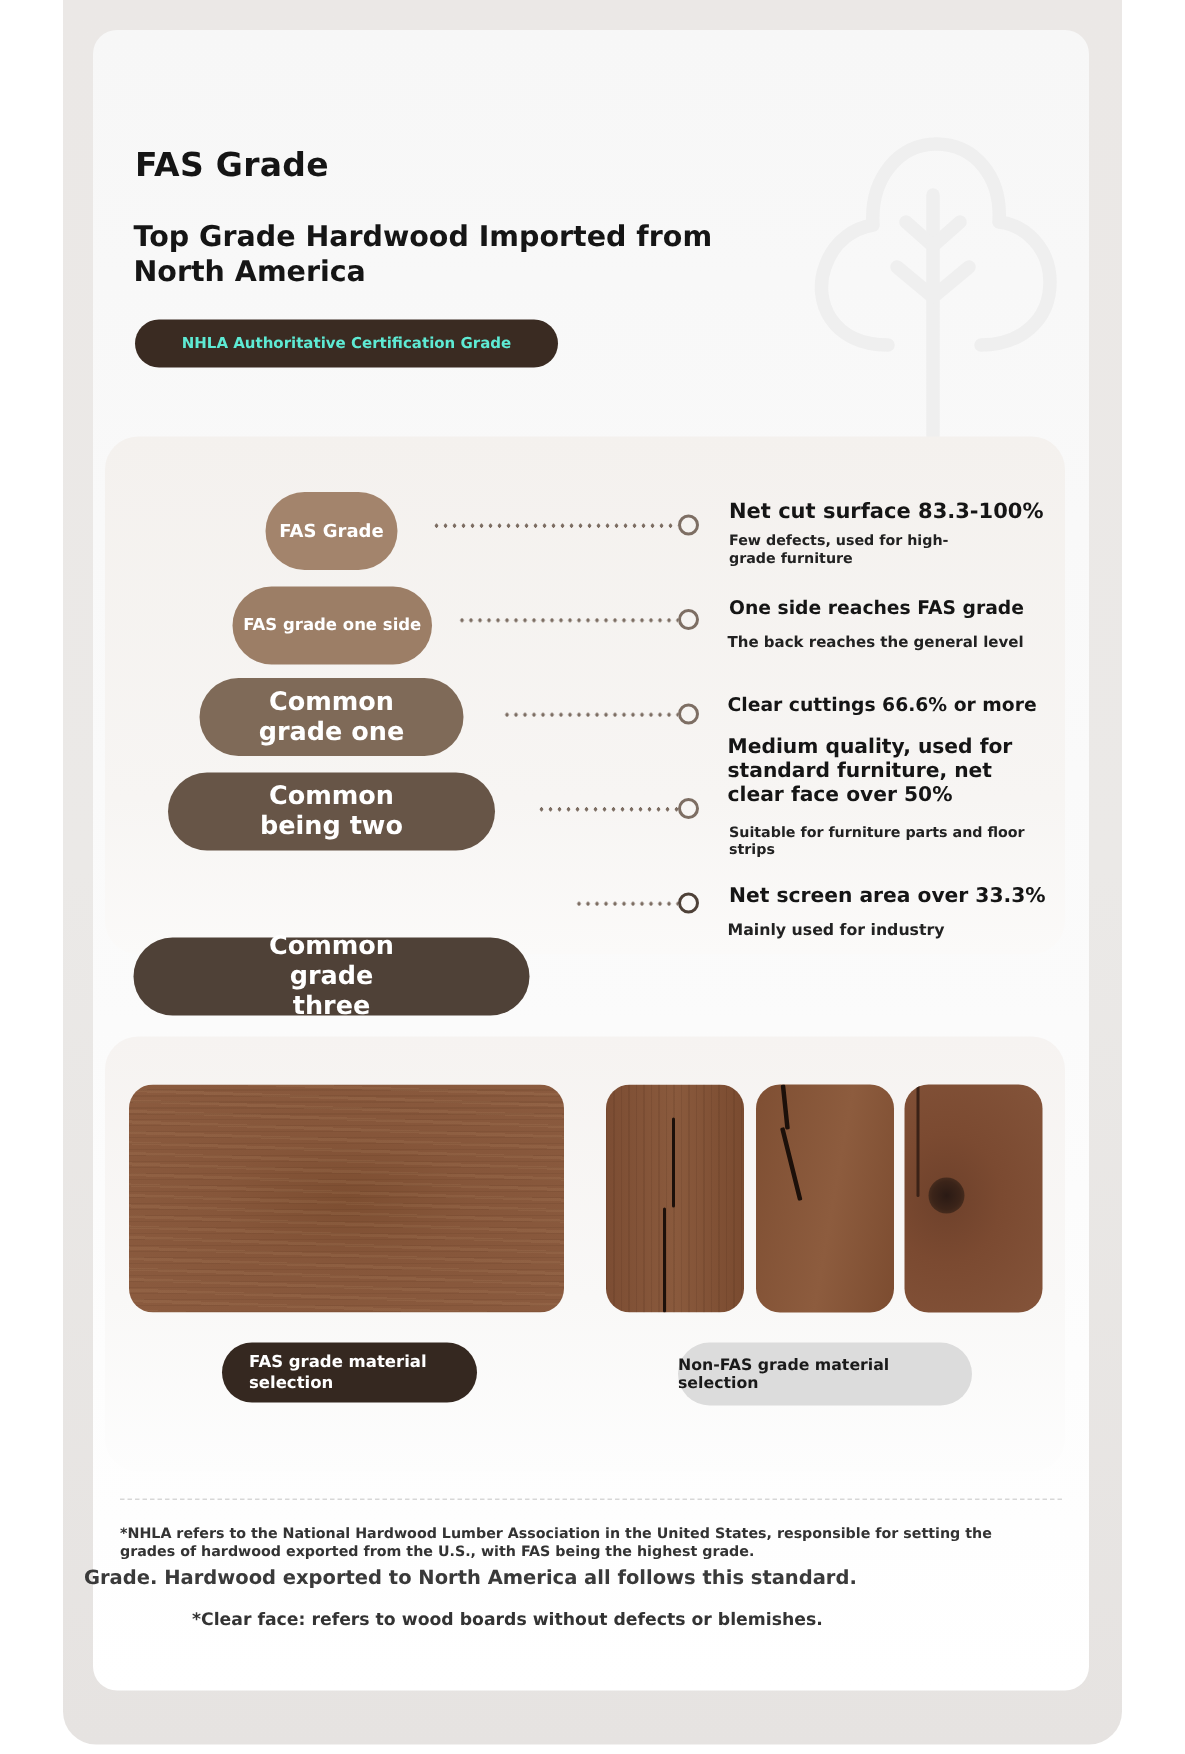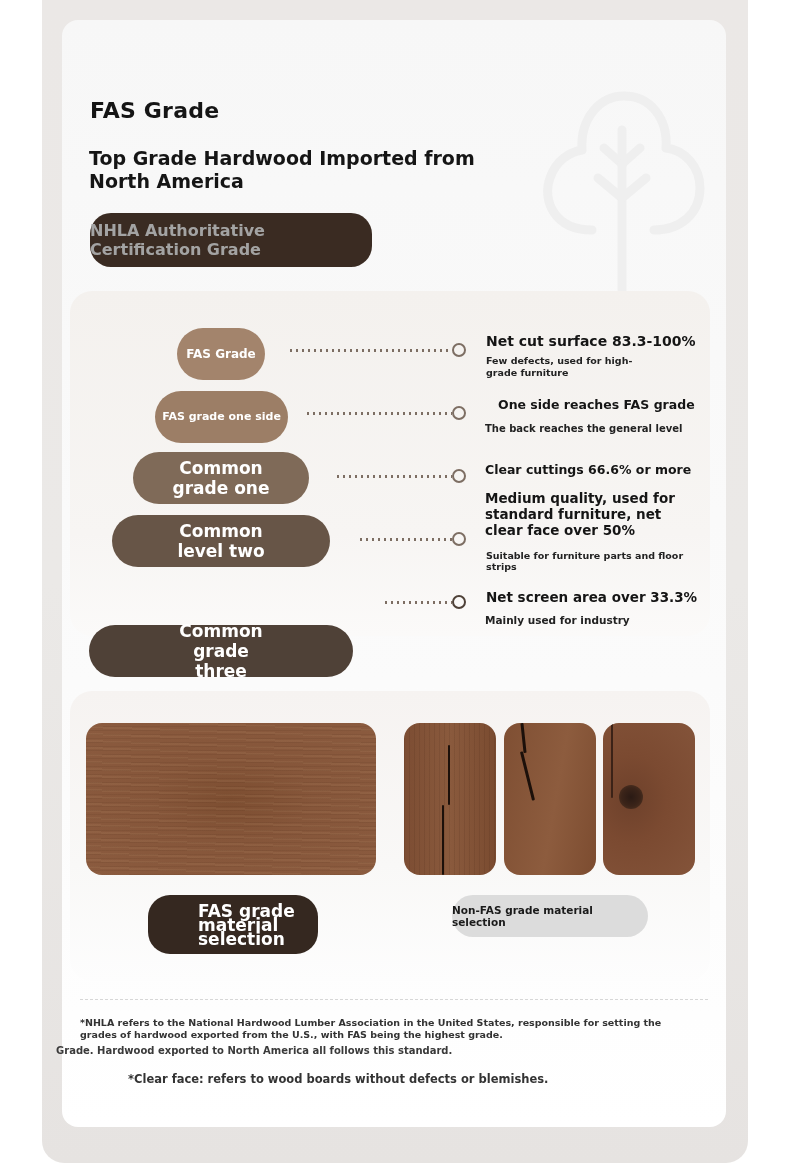--- a/index.html
+++ b/index.html
@@ -21,23 +21,23 @@
 
   .title {
     position: absolute; left: 28px; top: 78px;
     font-size: 22px; font-weight: bold; color: #151515; letter-spacing: 0.2px;
   }
   .subtitle {
     position: absolute; left: 27px; top: 127px; width: 420px;
     font-size: 19px; font-weight: bold; color: #151515; line-height: 23px;
   }
   .cert-badge {
-    position: absolute; left: 28px; top: 193px; width: 282px; height: 54px;
-    background: #3a2b22; color: #a3a3a3; border-radius: 21px;
-    font-size: 16px; font-weight: bold; display: flex; align-items: center; justify-content: center;
+    position: absolute; left: 28px; top: 193px; width: 282px; height: 32px;
+    background: #3a2b22; color: #5eead4; border-radius: 21px;
+    font-size: 10px; font-weight: bold; display: flex; align-items: center; justify-content: center;
   }
 
   .grade-panel {
     position: absolute; left: 8px; top: 271px; width: 640px; height: 345px;
     background: linear-gradient(180deg, #f4f1ee 0%, #f7f5f3 70%, #fbfaf9 100%);
     border-radius: 22px;
   }
   .pill {
     position: absolute; color: #ffffff; font-weight: bold; text-align: center;
     display: flex; align-items: center; justify-content: center; line-height: 20px;
@@ -78,39 +78,39 @@
       linear-gradient(90deg, #7c4d33 0%, #8a5a3d 50%, #7a4b30 100%);
   }
   .crack { position: absolute; background: #1c100a; border-radius: 1px; }
   .knot { position: absolute; border-radius: 50%; background: radial-gradient(circle, #2a1a14 0%, #3b2419 55%, #5b3925 100%); }
 
   .sel-btn {
     position: absolute; border-radius: 22px; font-weight: bold;
     display: flex; align-items: center;
   }
   .sel-btn.fas {
-    left: 78px; top: 204px; width: 170px; height: 59px; background: #352820; color: #fff;
-    font-size: 17px; line-height: 14px; padding-left: 18px; justify-content: flex-end;
+    left: 78px; top: 204px; width: 170px; height: 40px; background: #352820; color: #fff;
+    font-size: 11px; line-height: 14px; padding-left: 18px;
   }
   .sel-btn.nonfas {
     left: 382px; top: 204px; width: 196px; height: 42px; background: #dcdcdc; color: #1a1a1a;
     font-size: 10.5px; justify-content: center;
   }
 
   .dash-divider {
     position: absolute; left: 18px; top: 979px; width: 628px; height: 0;
     border-top: 1px dashed #d7d7d7;
   }
   .note1 {
     position: absolute; left: 18px; top: 997px; width: 610px;
     font-size: 9.5px; line-height: 12px; color: #333; font-weight: bold;
   }
   .note-cont {
     position: absolute; left: 56px; top: 1045px;
-    font-size: 10px; color: #3a3a3a; font-weight: bold;
+    font-size: 13px; color: #3a3a3a; font-weight: bold;
   }
   .note2 {
     position: absolute; left: 18px; top: 1052px;
     font-size: 11.5px; color: #333; font-weight: bold; margin-left: 48px;
   }
 </style>
 </head>
 <body>
 
 <div class="outer-frame"></div>
@@ -138,32 +138,32 @@
     <div class="dots" style="left:218px; top:58px; width:164px;"></div>
     <div class="ring" style="left:382px; top:52px;"></div>
     <div class="desc-title" style="left:416px; top:42px; font-size:14px;">Net cut surface 83.3-100%</div>
     <div class="desc-sub" style="left:416px; top:64px; width:150px; font-size:9.5px; line-height:12px;">Few defects, used for high-grade furniture</div>
 
     <div class="pill" style="left:85px; top:100px; width:133px; height:52px; background:#9c7e66; font-size:11px;justify-content:center;">
       <span>FAS grade one side</span>
     </div>
     <div class="dots" style="left:235px; top:121px; width:147px;"></div>
     <div class="ring" style="left:382px; top:115px;"></div>
-    <div class="desc-title" style="left:416px; top:106px; font-size:12.5px;margin-left:12px;">One side reaches FAS grade</div>
+    <div class="desc-title" style="left:416px; top:106px; font-size:12.5px;">One side reaches FAS grade</div>
     <div class="desc-sub" style="left:415px; top:132px; font-size:10px;">The back reaches the general level</div>
 
     <div class="pill" style="left:63px; top:161px; width:176px; height:52px; background:#7f6a58; font-size:17px; padding:0 30px;">
       <span>Common grade one</span>
     </div>
     <div class="dots" style="left:265px; top:184px; width:117px;"></div>
     <div class="ring" style="left:382px; top:178px;"></div>
     <div class="desc-title" style="left:415px; top:171px; font-size:12.5px;">Clear cuttings 66.6% or more</div>
 
     <div class="pill" style="left:42px; top:224px; width:218px; height:52px; background:#675547; font-size:17px; padding:0 60px;">
-      <span>Common level two</span>
+      <span>Common being two</span>
     </div>
     <div class="dots" style="left:288px; top:247px; width:94px;"></div>
     <div class="ring" style="left:382px; top:241px;"></div>
     <div class="desc-title" style="left:415px; top:199px; width:190px; font-size:13.5px; line-height:16px;">Medium quality, used for standard furniture, net clear face over 50%</div>
     <div class="desc-sub" style="left:416px; top:259px; font-size:9.5px;">Suitable for furniture parts and floor strips</div>
 
     <div class="pill" style="left:19px; top:286px; width:264px; height:52px; background:#4f4137; font-size:17px; padding:0 80px;margin-top:48px;">
       <span>Common grade three</span>
     </div>
     <div class="dots" style="left:313px; top:310px; width:69px;"></div>

